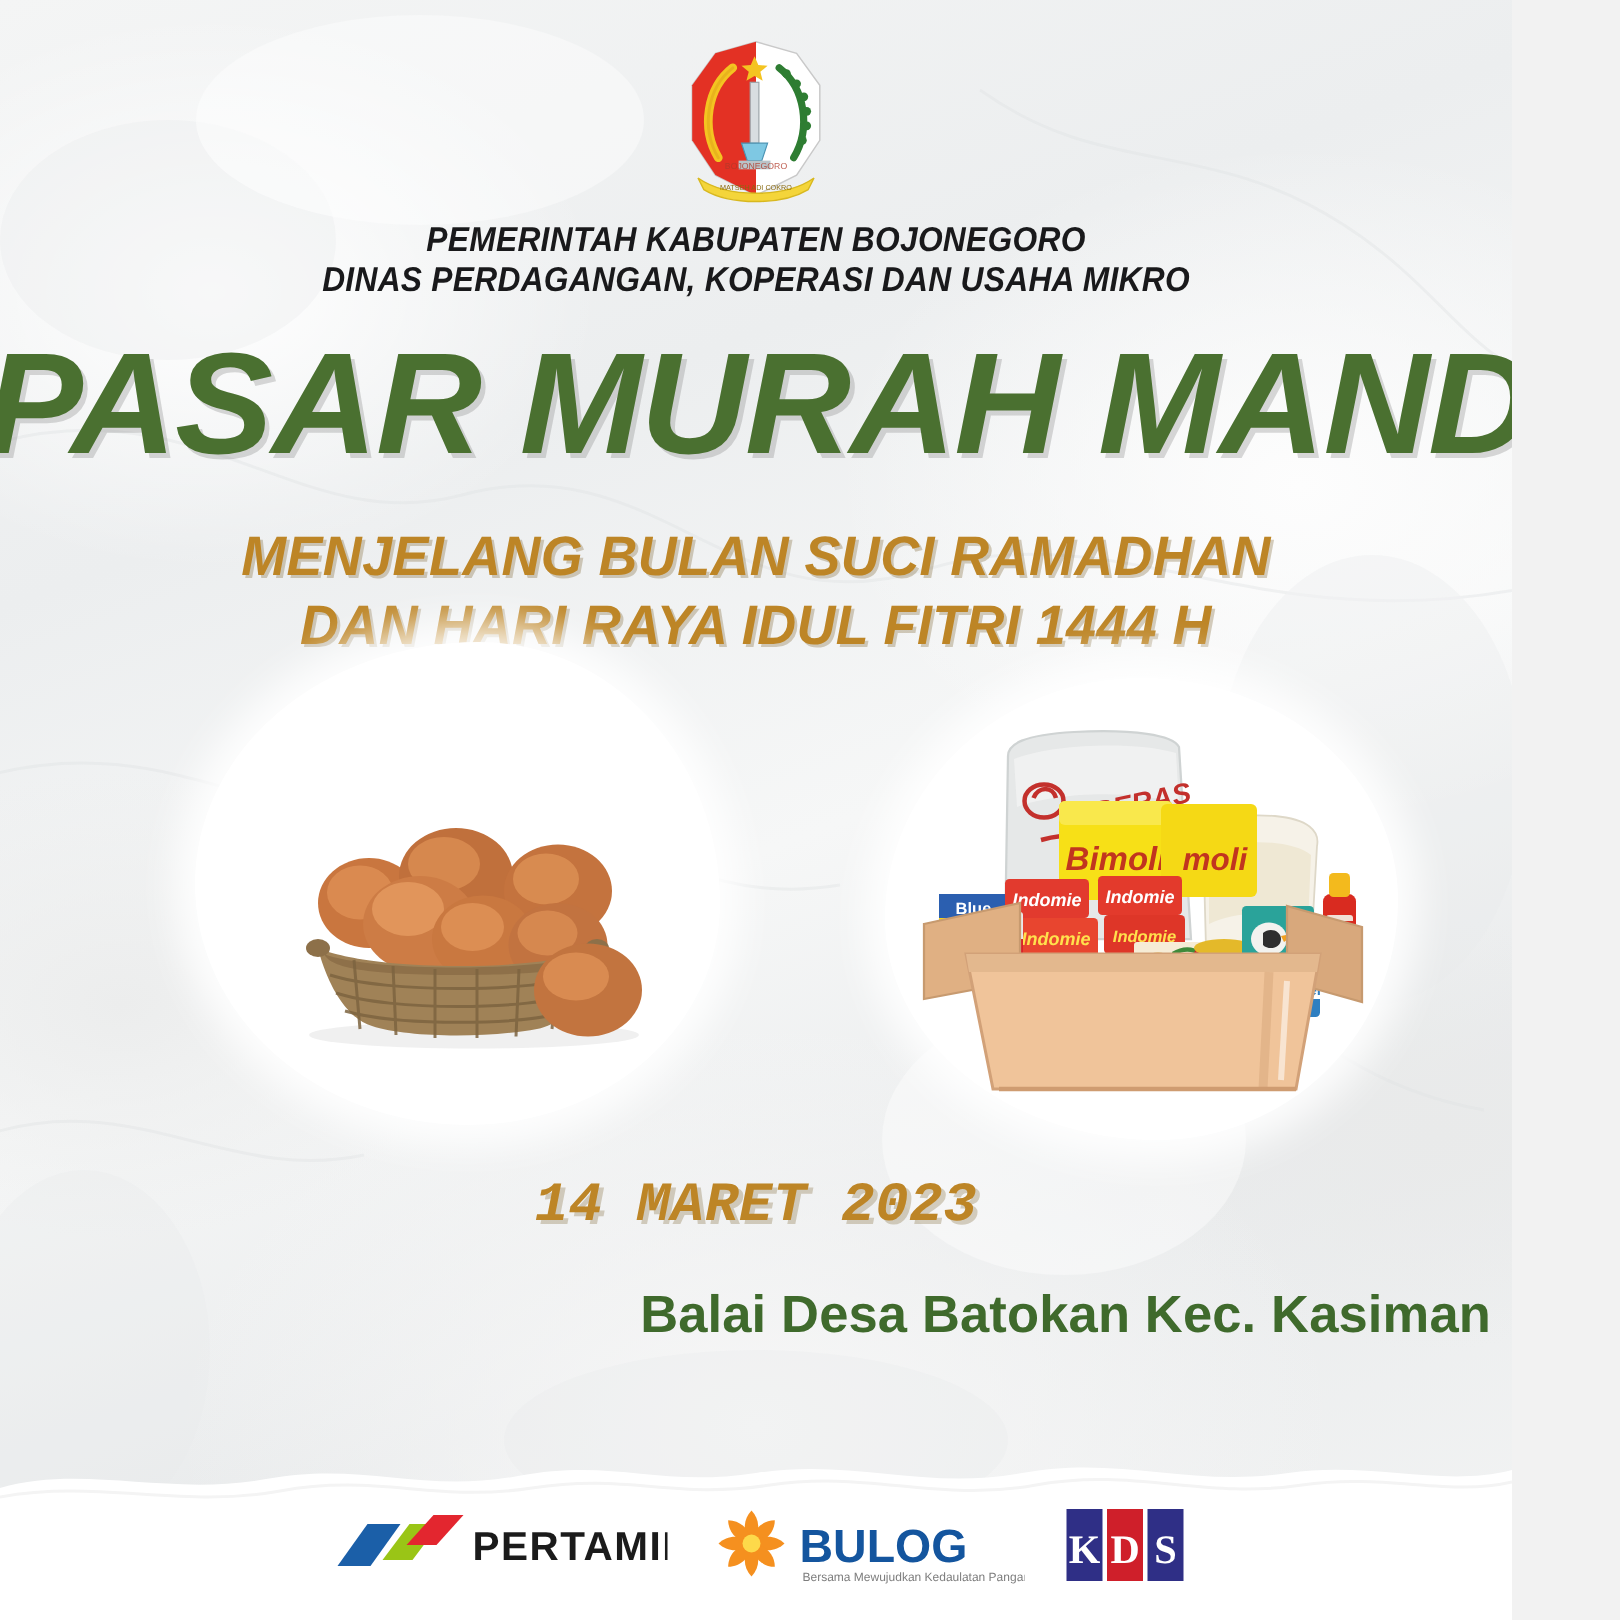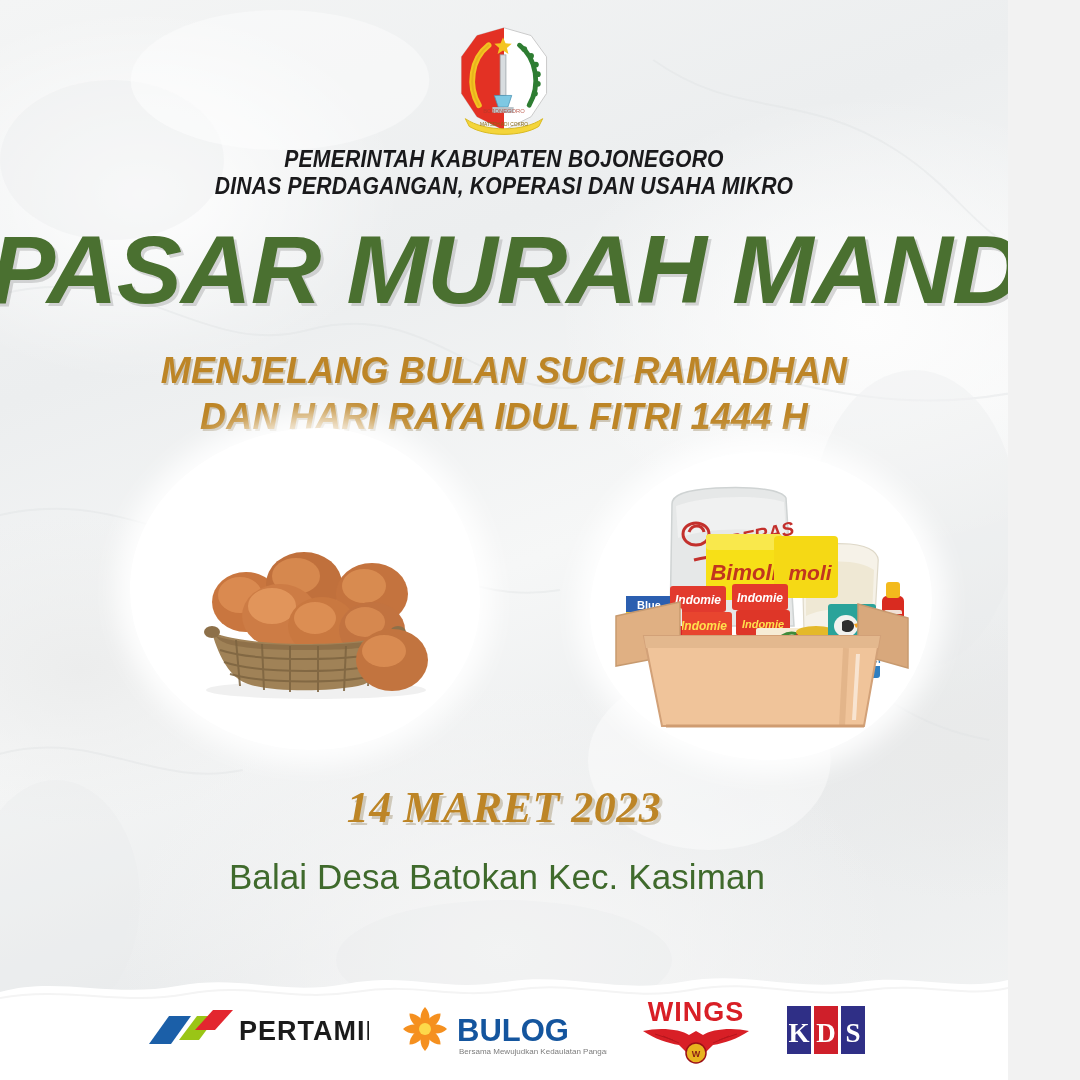--- a/index.html
+++ b/index.html
@@ -76,30 +76,30 @@
   }
   .photo{position:absolute;}
   .photo svg{display:block;width:100%;height:100%;}
   .photo-eggs{left:176px;top:540px;width:266px;height:160px;}
   .photo-box{left:606px;top:476px;width:312px;height:272px;}
 
   
   .date{
     position:absolute;top:786px;left:0;right:0;text-align:center;
     color:#bd8526;
-    font-size:44px;font-weight:bold;font-style:italic;line-height:1;
-    font-family:Liberation Serif, serif;
+    font-size:37px;font-weight:bold;font-style:italic;line-height:1;
+    font-family:Liberation Mono, monospace;
     letter-spacing:.5px;
     text-shadow:3px 3px 0 rgba(120,92,40,.28);
   }
   
   .venue{
-    position:absolute;top:852px;left:0;right:14px;text-align:center;
+    position:absolute;top:852px;left:0;right:14px;text-align:right;
     color:#3f6a2c;
-    font-size:35px;font-weight:normal;line-height:1.42;
+    font-size:35px;font-weight:bold;line-height:1.42;
     font-family:"Liberation Sans","DejaVu Sans",sans-serif;
     letter-spacing:.1px;
   }
 
   
   .band{position:absolute;left:0;right:0;bottom:0;height:128px;}
   .band svg{display:block;width:100%;height:100%;}
 
   .sponsors{
     position:absolute;left:0;right:0;bottom:6px;height:86px;
@@ -381,38 +381,20 @@
             <path d="M0,-22 C6,-16 6,-6 0,0 C-6,-6 -6,-16 0,-22Z" transform="rotate(270)"></path>
             <path d="M0,-22 C6,-16 6,-6 0,0 C-6,-6 -6,-16 0,-22Z" transform="rotate(315)"></path>
           </g>
           <circle cx="0" cy="0" r="6" fill="#fdd94a"></circle>
         </g>
         <text x="62" y="42" font-size="31" font-weight="bold" fill="#14559e" font-family="Liberation Sans, sans-serif" letter-spacing="0">BULOG</text>
         <text x="64" y="55" font-size="8" fill="#7d7d7d" font-family="Liberation Sans, sans-serif">Bersama Mewujudkan Kedaulatan Pangan</text>
       </svg>
     </div>
 
-    <div class="sponsor">
-      <svg width="126" height="72" viewBox="0 0 126 72">
-        <text x="63" y="26" text-anchor="middle" font-size="27" font-weight="bold" fill="#d81f26" font-family="Liberation Sans, sans-serif" letter-spacing="1">WINGS</text>
-        <g fill="#d81f26">
-          <path d="M10 36 C26 32 48 34 56 40 L63 36 L70 40 C78 34 100 32 116 36
-                   C104 44 92 48 80 50 C72 58 68 62 63 66 C58 62 54 58 46 50
-                   C34 48 22 44 10 36 Z"></path>
-        </g>
-        <g stroke="#9b1016" stroke-width="1" opacity=".55" fill="none">
-          <path d="M22 39 L40 45"></path>
-            <path d="M30 41 L46 48"></path>
-          <path d="M104 39 L86 45"></path>
-            <path d="M96 41 L80 48"></path>
-        </g>
-        <circle cx="63" cy="58" r="10" fill="#e8b31f" stroke="#9b1016" stroke-width="1.5"></circle>
-        <text x="63" y="62" text-anchor="middle" font-size="9" font-weight="bold" fill="#8a2116" font-family="Liberation Sans, sans-serif">W</text>
-      </svg>
-    </div>
 
     <div class="sponsor">
       <svg width="84" height="62" viewBox="0 0 84 62">
         <rect x="2" y="6" width="24" height="48" fill="#2f2f86"></rect>
         <rect x="29" y="6" width="24" height="48" fill="#cf1f2a"></rect>
         <rect x="56" y="6" width="24" height="48" fill="#2f2f86"></rect>
         <text x="14" y="42" text-anchor="middle" font-size="27" font-weight="bold" fill="#ffffff" font-family="Liberation Serif, serif">K</text>
         <text x="41" y="42" text-anchor="middle" font-size="27" font-weight="bold" fill="#ffffff" font-family="Liberation Serif, serif">D</text>
         <text x="68" y="42" text-anchor="middle" font-size="27" font-weight="bold" fill="#ffffff" font-family="Liberation Serif, serif">S</text>
       </svg>

